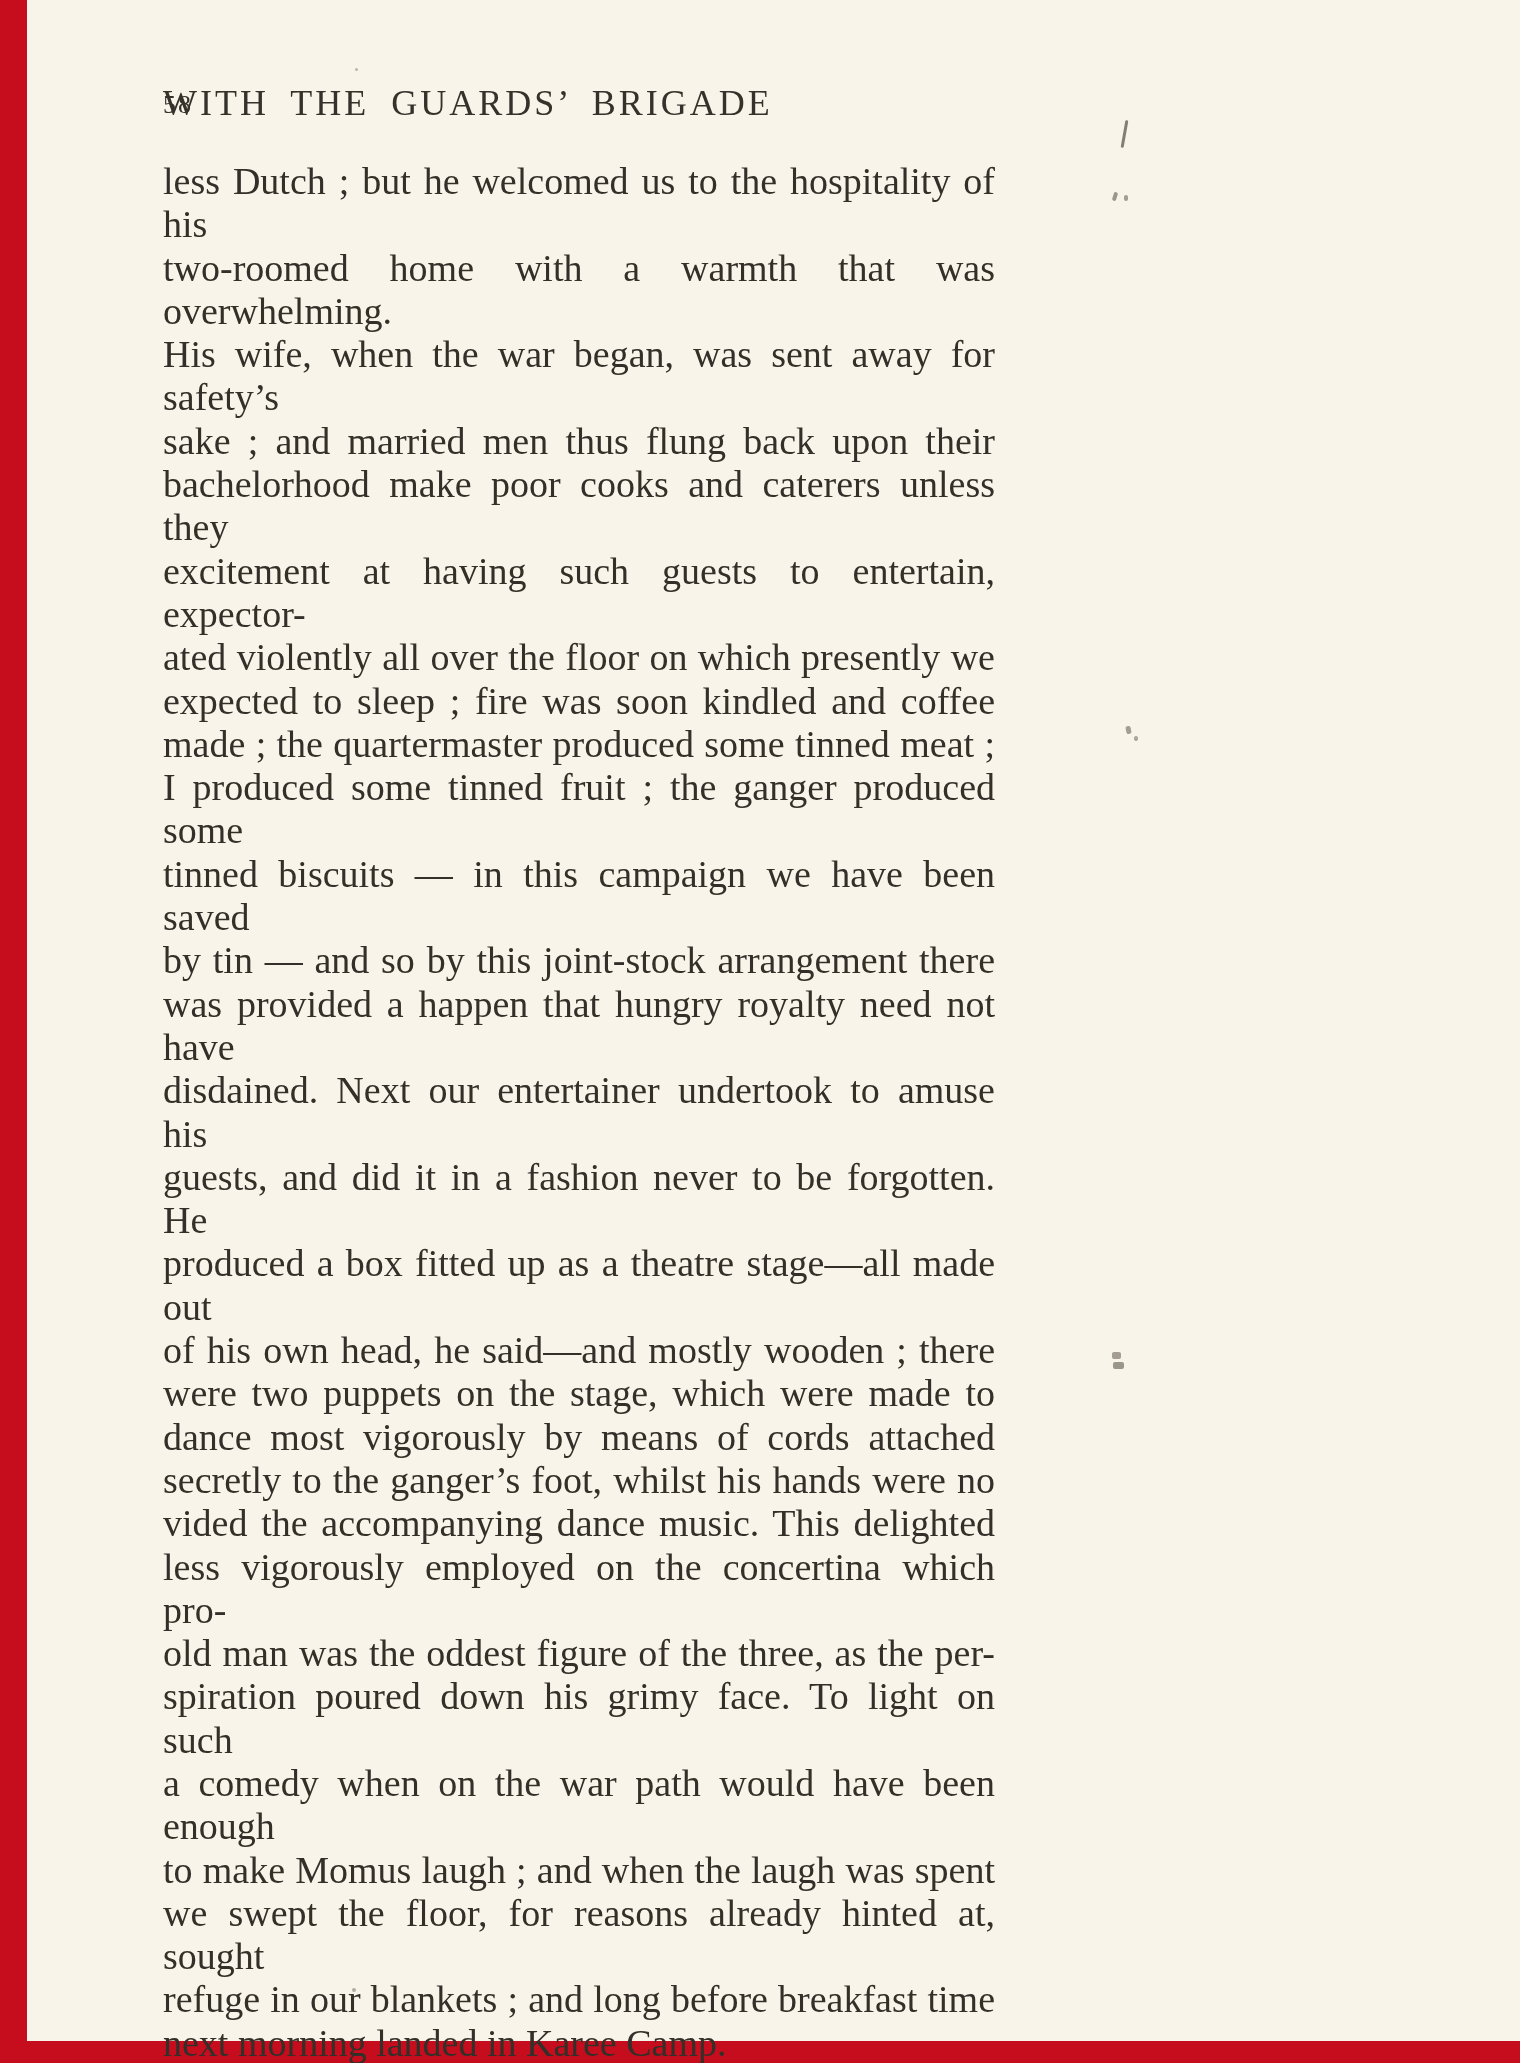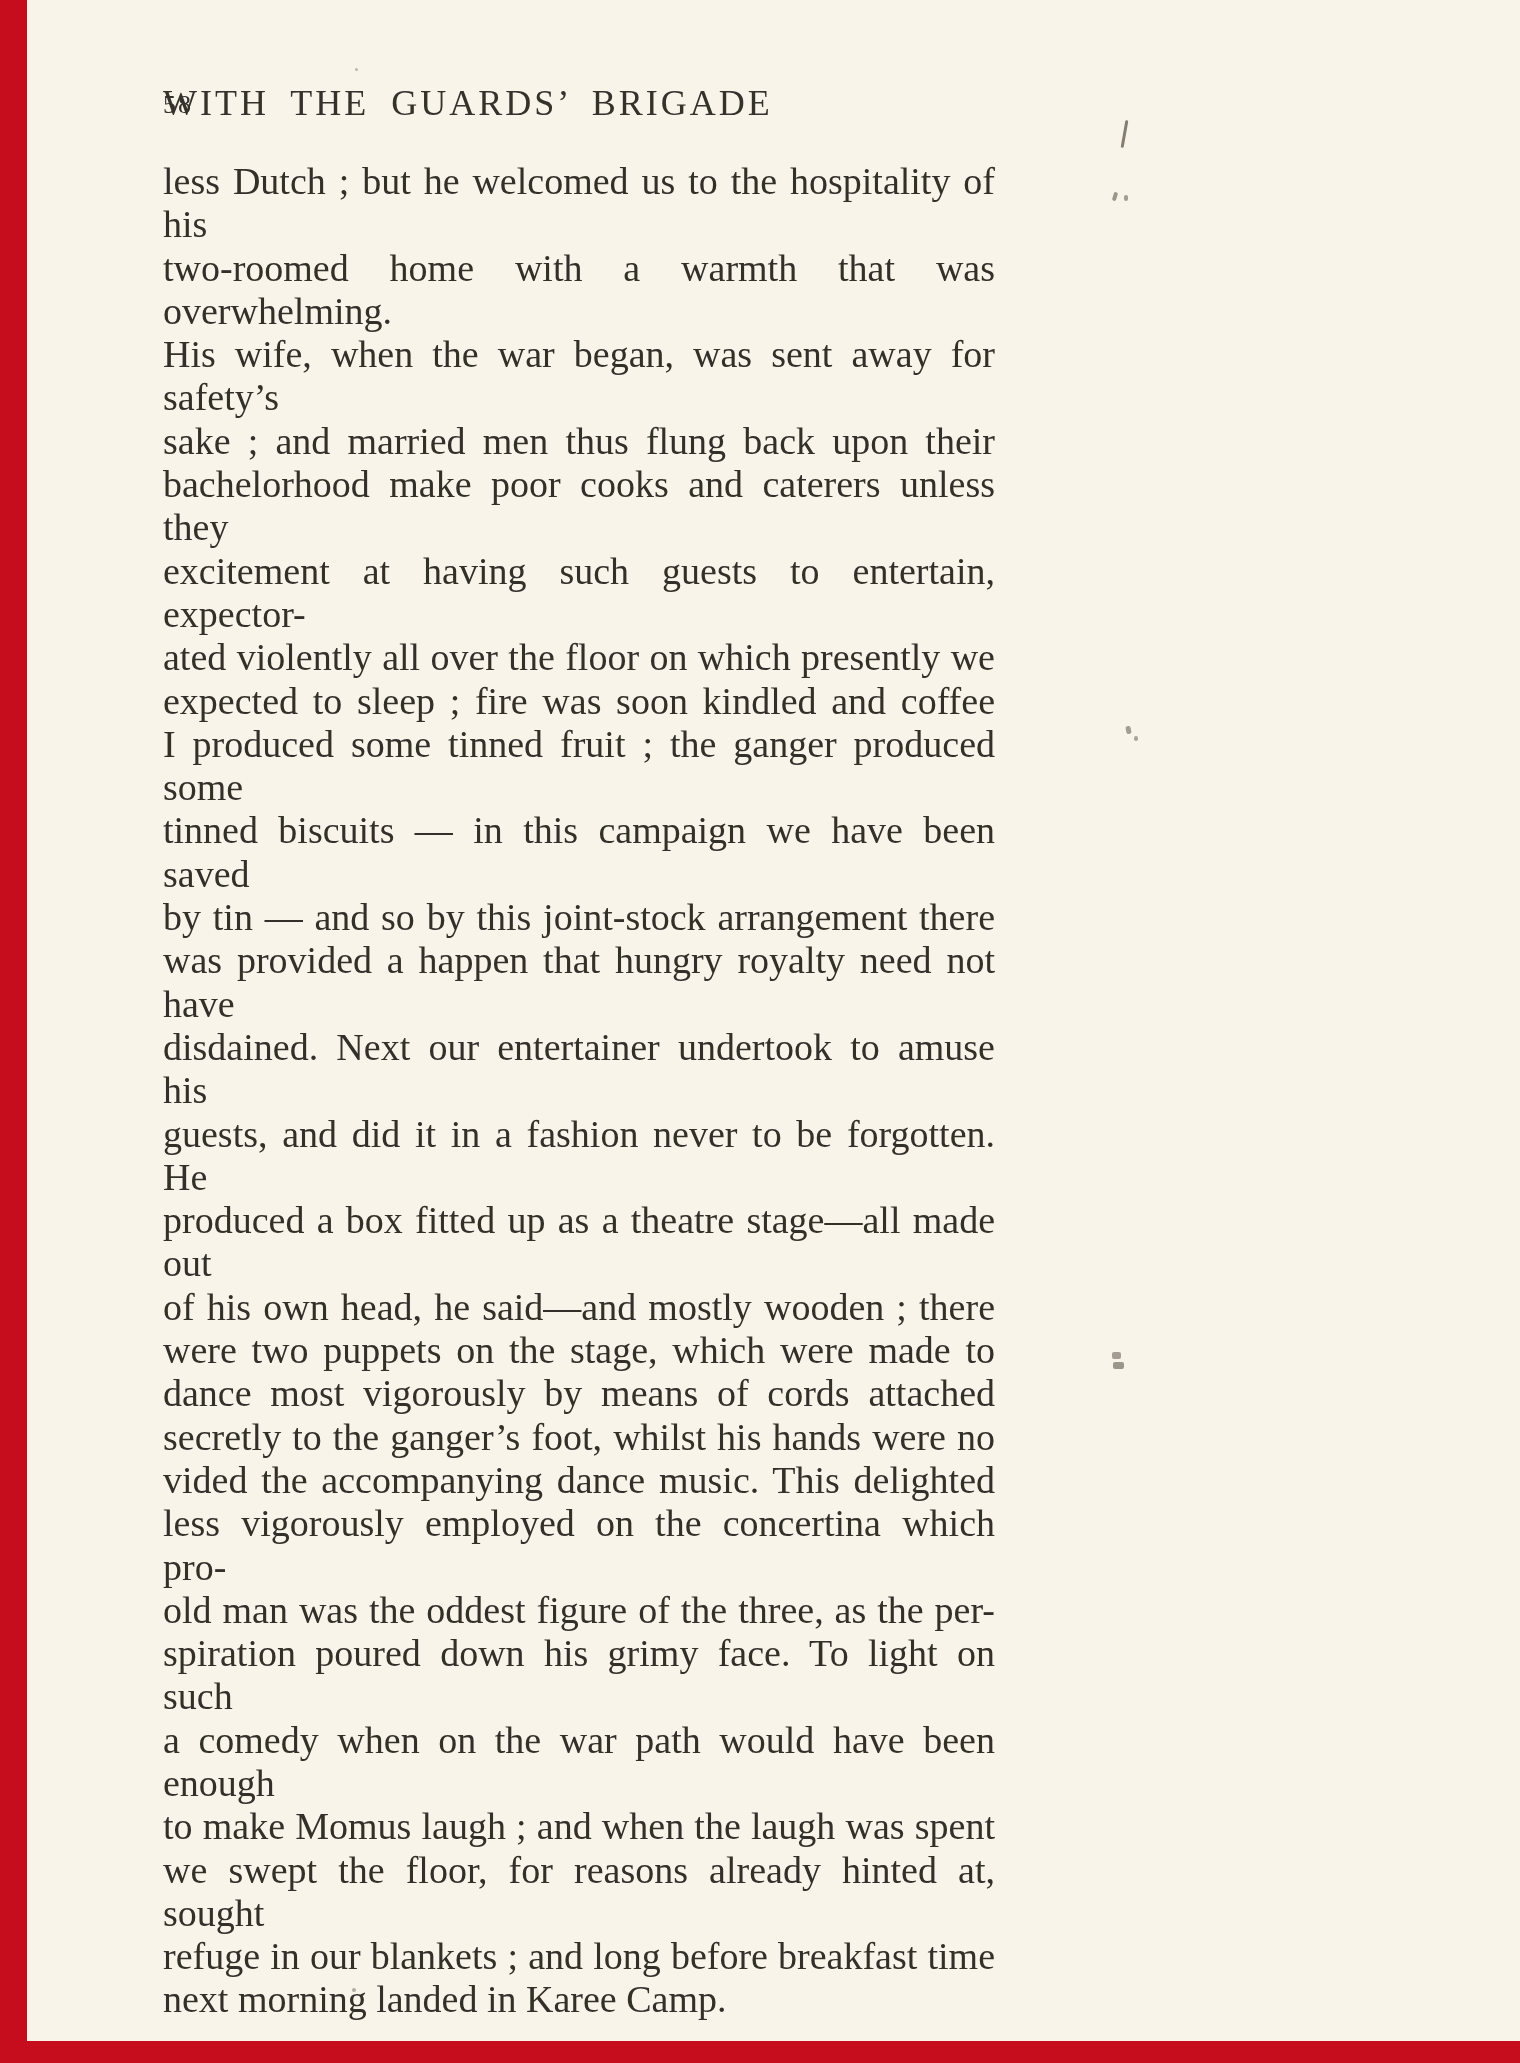--- a/index.html
+++ b/index.html
@@ -149,20 +149,21 @@
 
   <div class="body-text">
       <div class="line">less Dutch ; but he welcomed us to the hospitality of his</div>
       <div class="line">two-roomed home with a warmth that was overwhelming.</div>
       <div class="line">His wife, when the war began, was sent away for safety’s</div>
       <div class="line">sake ; and married men thus flung back upon their</div>
       <div class="line">bachelorhood make poor cooks and caterers unless they</div>
       <div class="line">excitement at having such guests to entertain, expector-</div>
       <div class="line">ated violently all over the floor on which presently we</div>
       <div class="line">expected to sleep ; fire was soon kindled and coffee</div>
+      <div class="line">made ; the quartermaster produced some tinned meat ;</div>
       <div class="line">I produced some tinned fruit ; the ganger produced some</div>
       <div class="line">tinned biscuits — in this campaign we have been saved</div>
       <div class="line">by tin — and so by this joint-stock arrangement there</div>
       <div class="line">was provided a happen that hungry royalty need not have</div>
       <div class="line">disdained.  Next our entertainer undertook to amuse his</div>
       <div class="line">guests, and did it in a fashion never to be forgotten.  He</div>
       <div class="line">produced a box fitted up as a theatre stage—all made out</div>
       <div class="line">of his own head, he said—and mostly wooden ; there</div>
       <div class="line">were two puppets on the stage, which were made to</div>
       <div class="line">dance most vigorously by means of cords attached</div>

